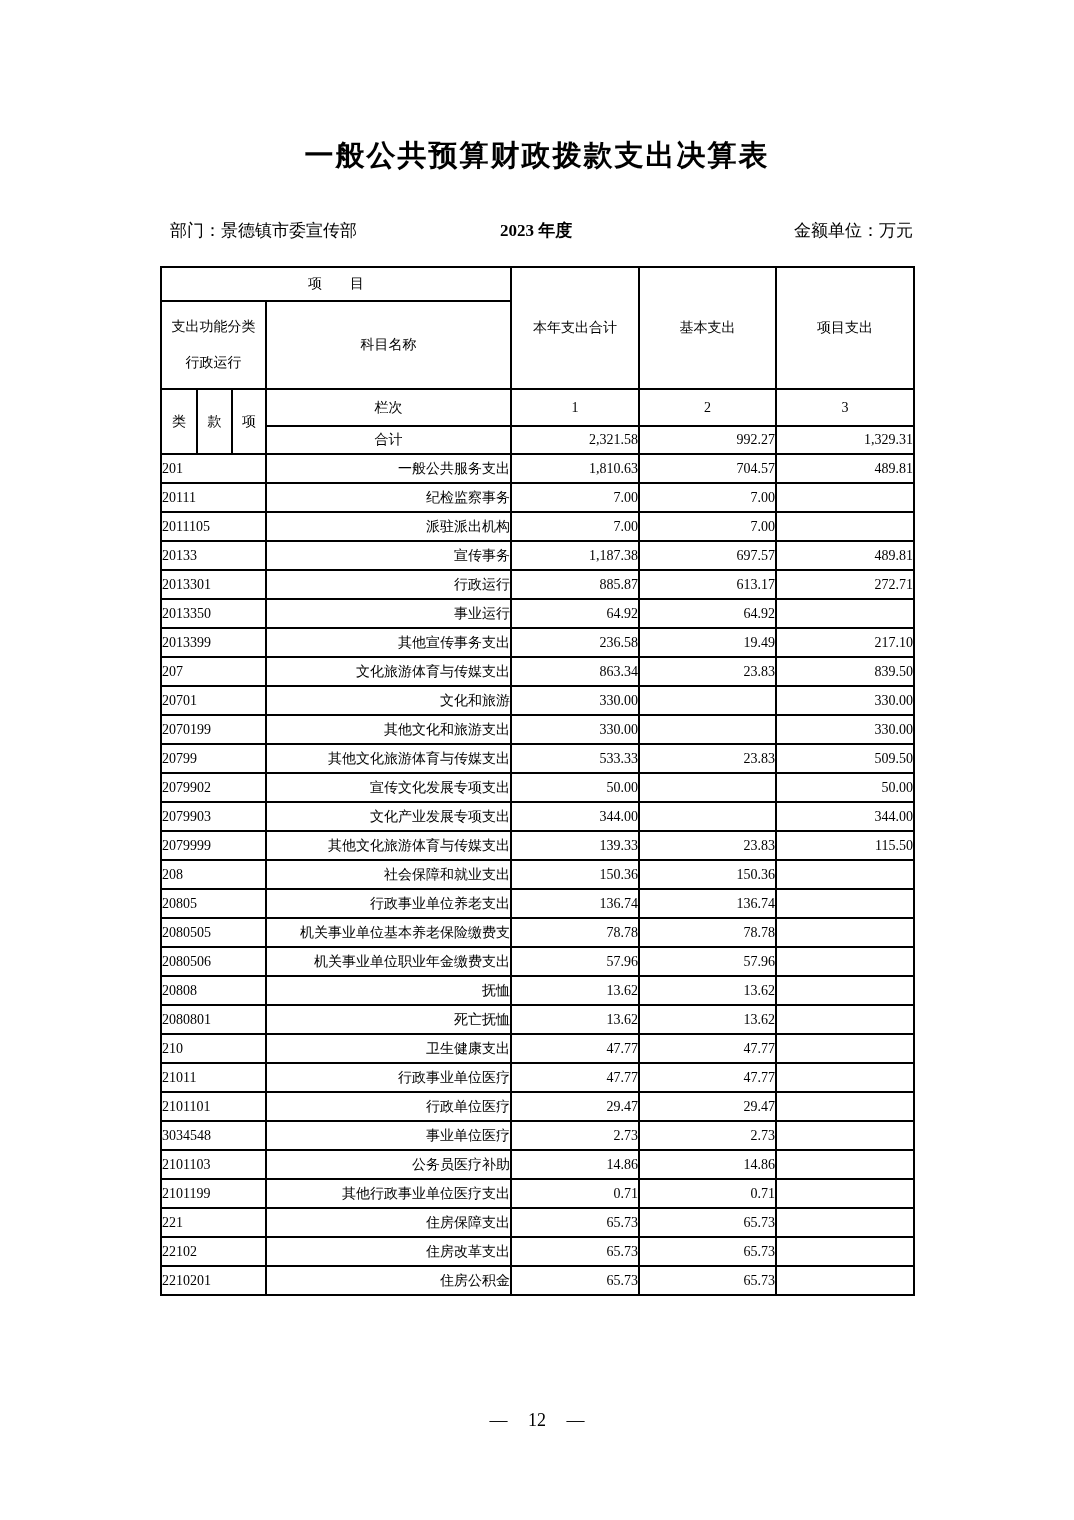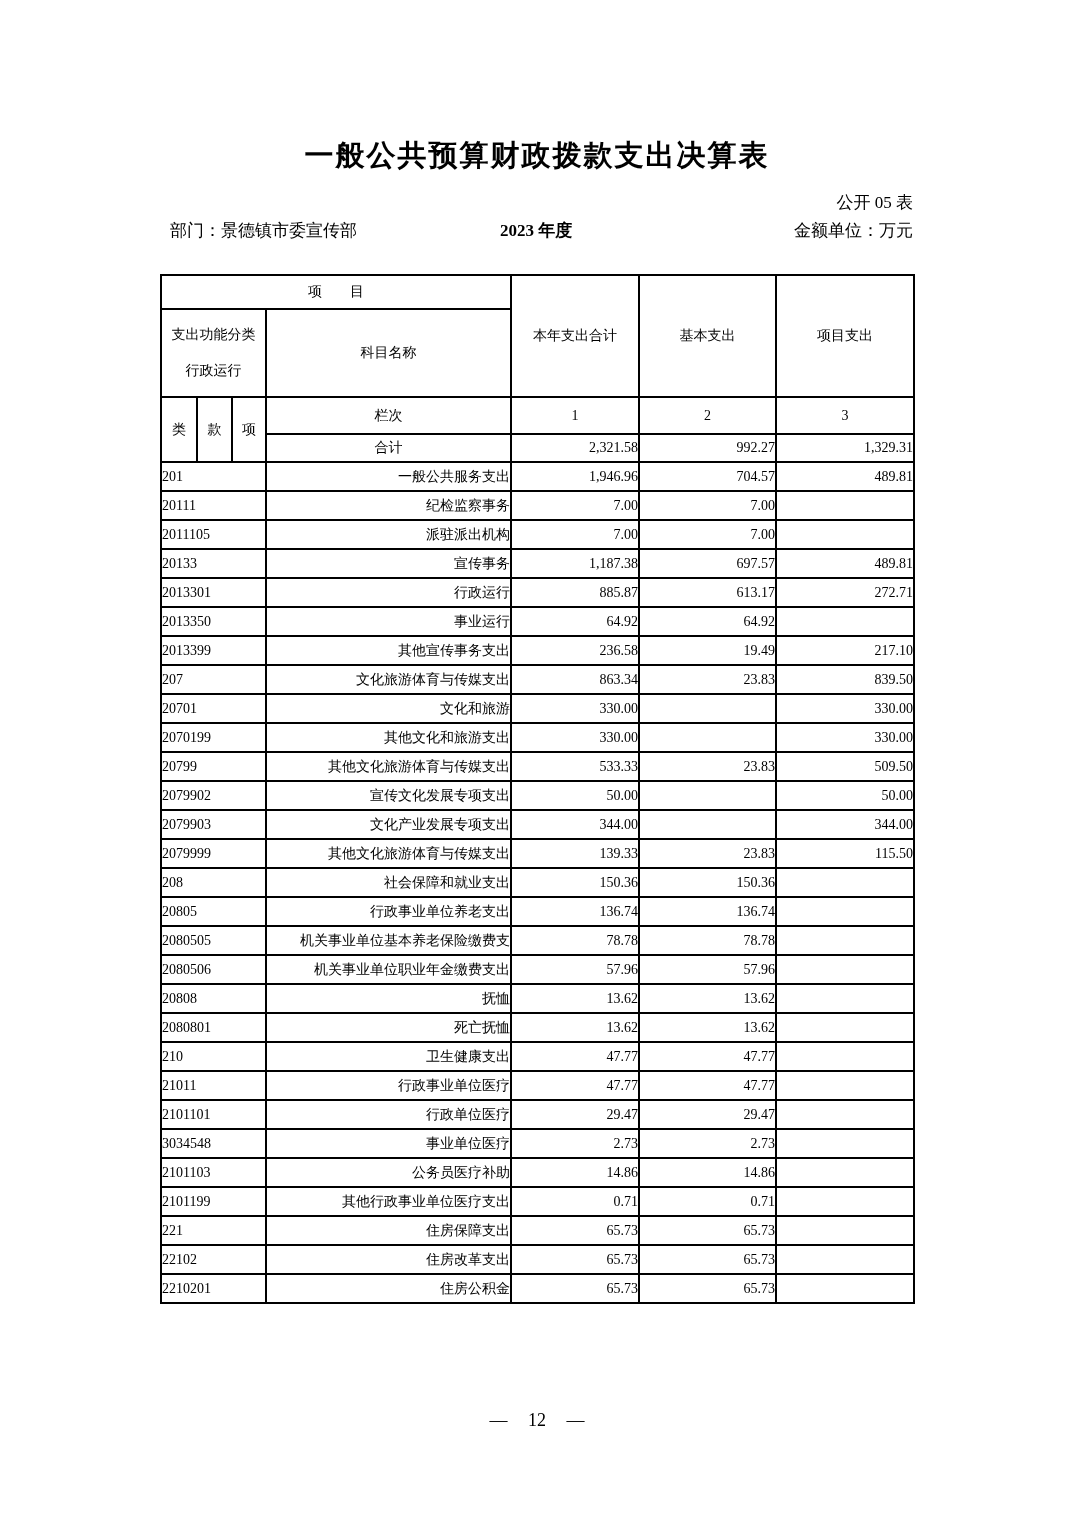--- a/index.html
+++ b/index.html
@@ -38,21 +38,21 @@
     width: 753px;
     height: 24px;
     font-size: 17px;
   }
   .meta-line-2 .dept { position: absolute; left: 10px; top: 0; }
   .meta-line-2 .year { position: absolute; left: 340px; top: 0; font-weight: bold; }
   .meta-line-2 .unit { position: absolute; right: 0; top: 0; }
 
   table.budget {
     position: absolute;
-    top: 274px;
+    top: 266px;
     left: 160px;
     width: 753px;
     border-collapse: collapse;
     table-layout: fixed;
     border-radius: 21px;
   }
   table.budget td {
     border: 2px solid #000000;
     font-size: 14px;
     padding: 0;
@@ -80,23 +80,20 @@
     word-spacing: 16px;
   }
 </style>
 </head>
 <body>
 
 <div class="page">
 
   <h1 class="doc-title">一般公共预算财政拨款支出决算表</h1>
 
-  <div class="meta-line-1">
-    <span>公开 05 表</span>
-  </div>
 
   <div class="meta-line-2">
     <span class="dept">部门：景德镇市委宣传部</span>
     <span class="year">2023 年度</span>
     <span class="unit">金额单位：万元</span>
   </div>
 
   <table class="budget">
     <colgroup>
       <col style="width:36px">
@@ -134,21 +131,21 @@
         <td class="c">合计</td>
         <td class="num">2,321.58</td>
         <td class="num">992.27</td>
         <td class="num">1,329.31</td>
       </tr>
     </thead>
     <tbody>
         <tr>
           <td class="code" colspan="3">201</td>
           <td class="name">一般公共服务支出</td>
-          <td class="num">1,946.96</td>
+          <td class="num">1,810.63</td>
           <td class="num">704.57</td>
           <td class="num">489.81</td>
         </tr>
         <tr>
           <td class="code" colspan="3">20111</td>
           <td class="name">纪检监察事务</td>
           <td class="num">7.00</td>
           <td class="num">7.00</td>
           <td class="num"></td>
         </tr>

